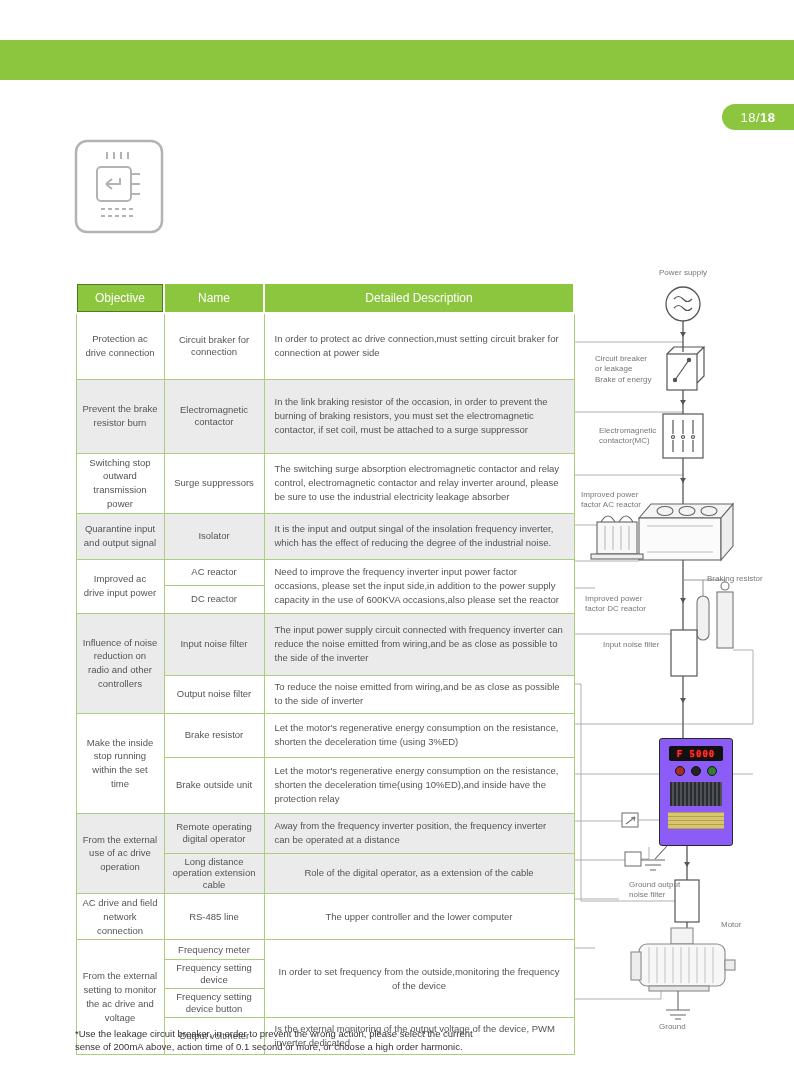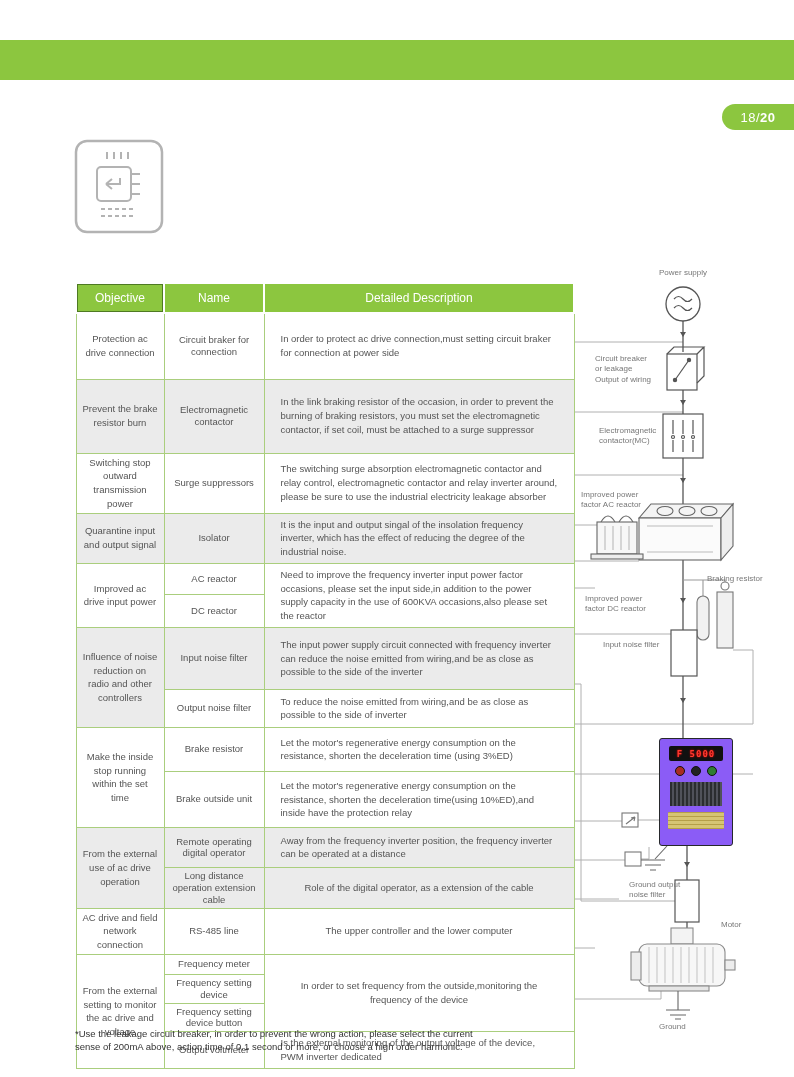--- a/index.html
+++ b/index.html
@@ -16,21 +16,21 @@
 
   
   table.tbl{position:absolute;left:75px;top:242px;width:500px;border-collapse:collapse;
             table-layout:fixed;font-size:9.5px;color:#555;}
   table.tbl th{background:#8CC63F;color:#fff;font-size:12px;font-weight:normal;height:26px;
                border:2px solid #fff;}
   table.tbl th.objh{box-shadow:inset 0 0 0 1px #4e7a22;}
   table.tbl td{border:1px solid #aace7d;padding:2px 6px;text-align:center;vertical-align:middle;
                line-height:1.45;background:#fff;}
   table.tbl td.g{background:#EBEBEB;}
-  table.tbl td.desc{text-align:left;padding:4px 16px;}
+  table.tbl td.desc{text-align:left;padding:4px 10px;}
   table.tbl td.desc.ctr{text-align:center;}
   table.tbl td.nm{line-height:1.25;}
 
   .footnote{position:absolute;left:75px;top:988px;width:424px;font-size:9.5px;color:#333;line-height:1.35;}
 
   
   .diagram{position:absolute;left:575px;top:228px;width:219px;height:800px;}
   .diagram svg{position:absolute;left:0;top:0;}
   .dlabel{position:absolute;font-size:8px;color:#777;line-height:1.3;}
   .dlabel.ctr{text-align:center;}
@@ -51,21 +51,21 @@
 </style>
 </head>
 <body>
 
 <div class="page">
   <div class="topbar"></div>
   <div class="bottombar"></div>
 
   <div class="badge">
     <span>18/</span>
-      <b>20</b>
+      <b>18</b>
   </div>
 
   <div class="chipbox">
     <svg width="92" height="97" viewBox="0 0 92 97" fill="none">
       <rect x="3" y="3" width="86" height="91" rx="11" stroke="#b3b3b3" stroke-width="2.5"></rect>
       <g stroke="#b3b3b3" stroke-width="2">
         <path d="M34 14 V21 M41 14 V21 M48 14 V21 M55 14 V21"></path>
         <rect x="24" y="29" width="34" height="34" rx="4"></rect>
         <path d="M58 36 H67 M58 46 H67 M58 56 H67"></path>
         <path d="M47 40 V46 H33 M33 46 l6 -5 M33 46 l6 5"></path>
@@ -281,21 +281,21 @@
         <path d="M103 723 V742"></path>
           <path d="M91 742 H115 M95 747 H111 M100 751 H106"></path>
       </g>
     </svg>
 
     <div class="dlabel ctr" style="left:70px;top:0;width:76px">Power supply</div>
 
     <div class="dlabel" style="left:20px;top:86px;width:70px">
       <div>Circuit breaker</div>
       <div>or leakage</div>
-      <div>Output of wiring</div>
+      <div>Brake of energy</div>
     </div>
 
     <div class="dlabel" style="left:24px;top:158px;width:62px">
       <div>Electromagnetic</div>
       <div>contactor(MC)</div>
     </div>
 
     <div class="dlabel" style="left:6px;top:222px;width:64px">
       <div>Improved power</div>
       <div>factor AC reactor</div>

